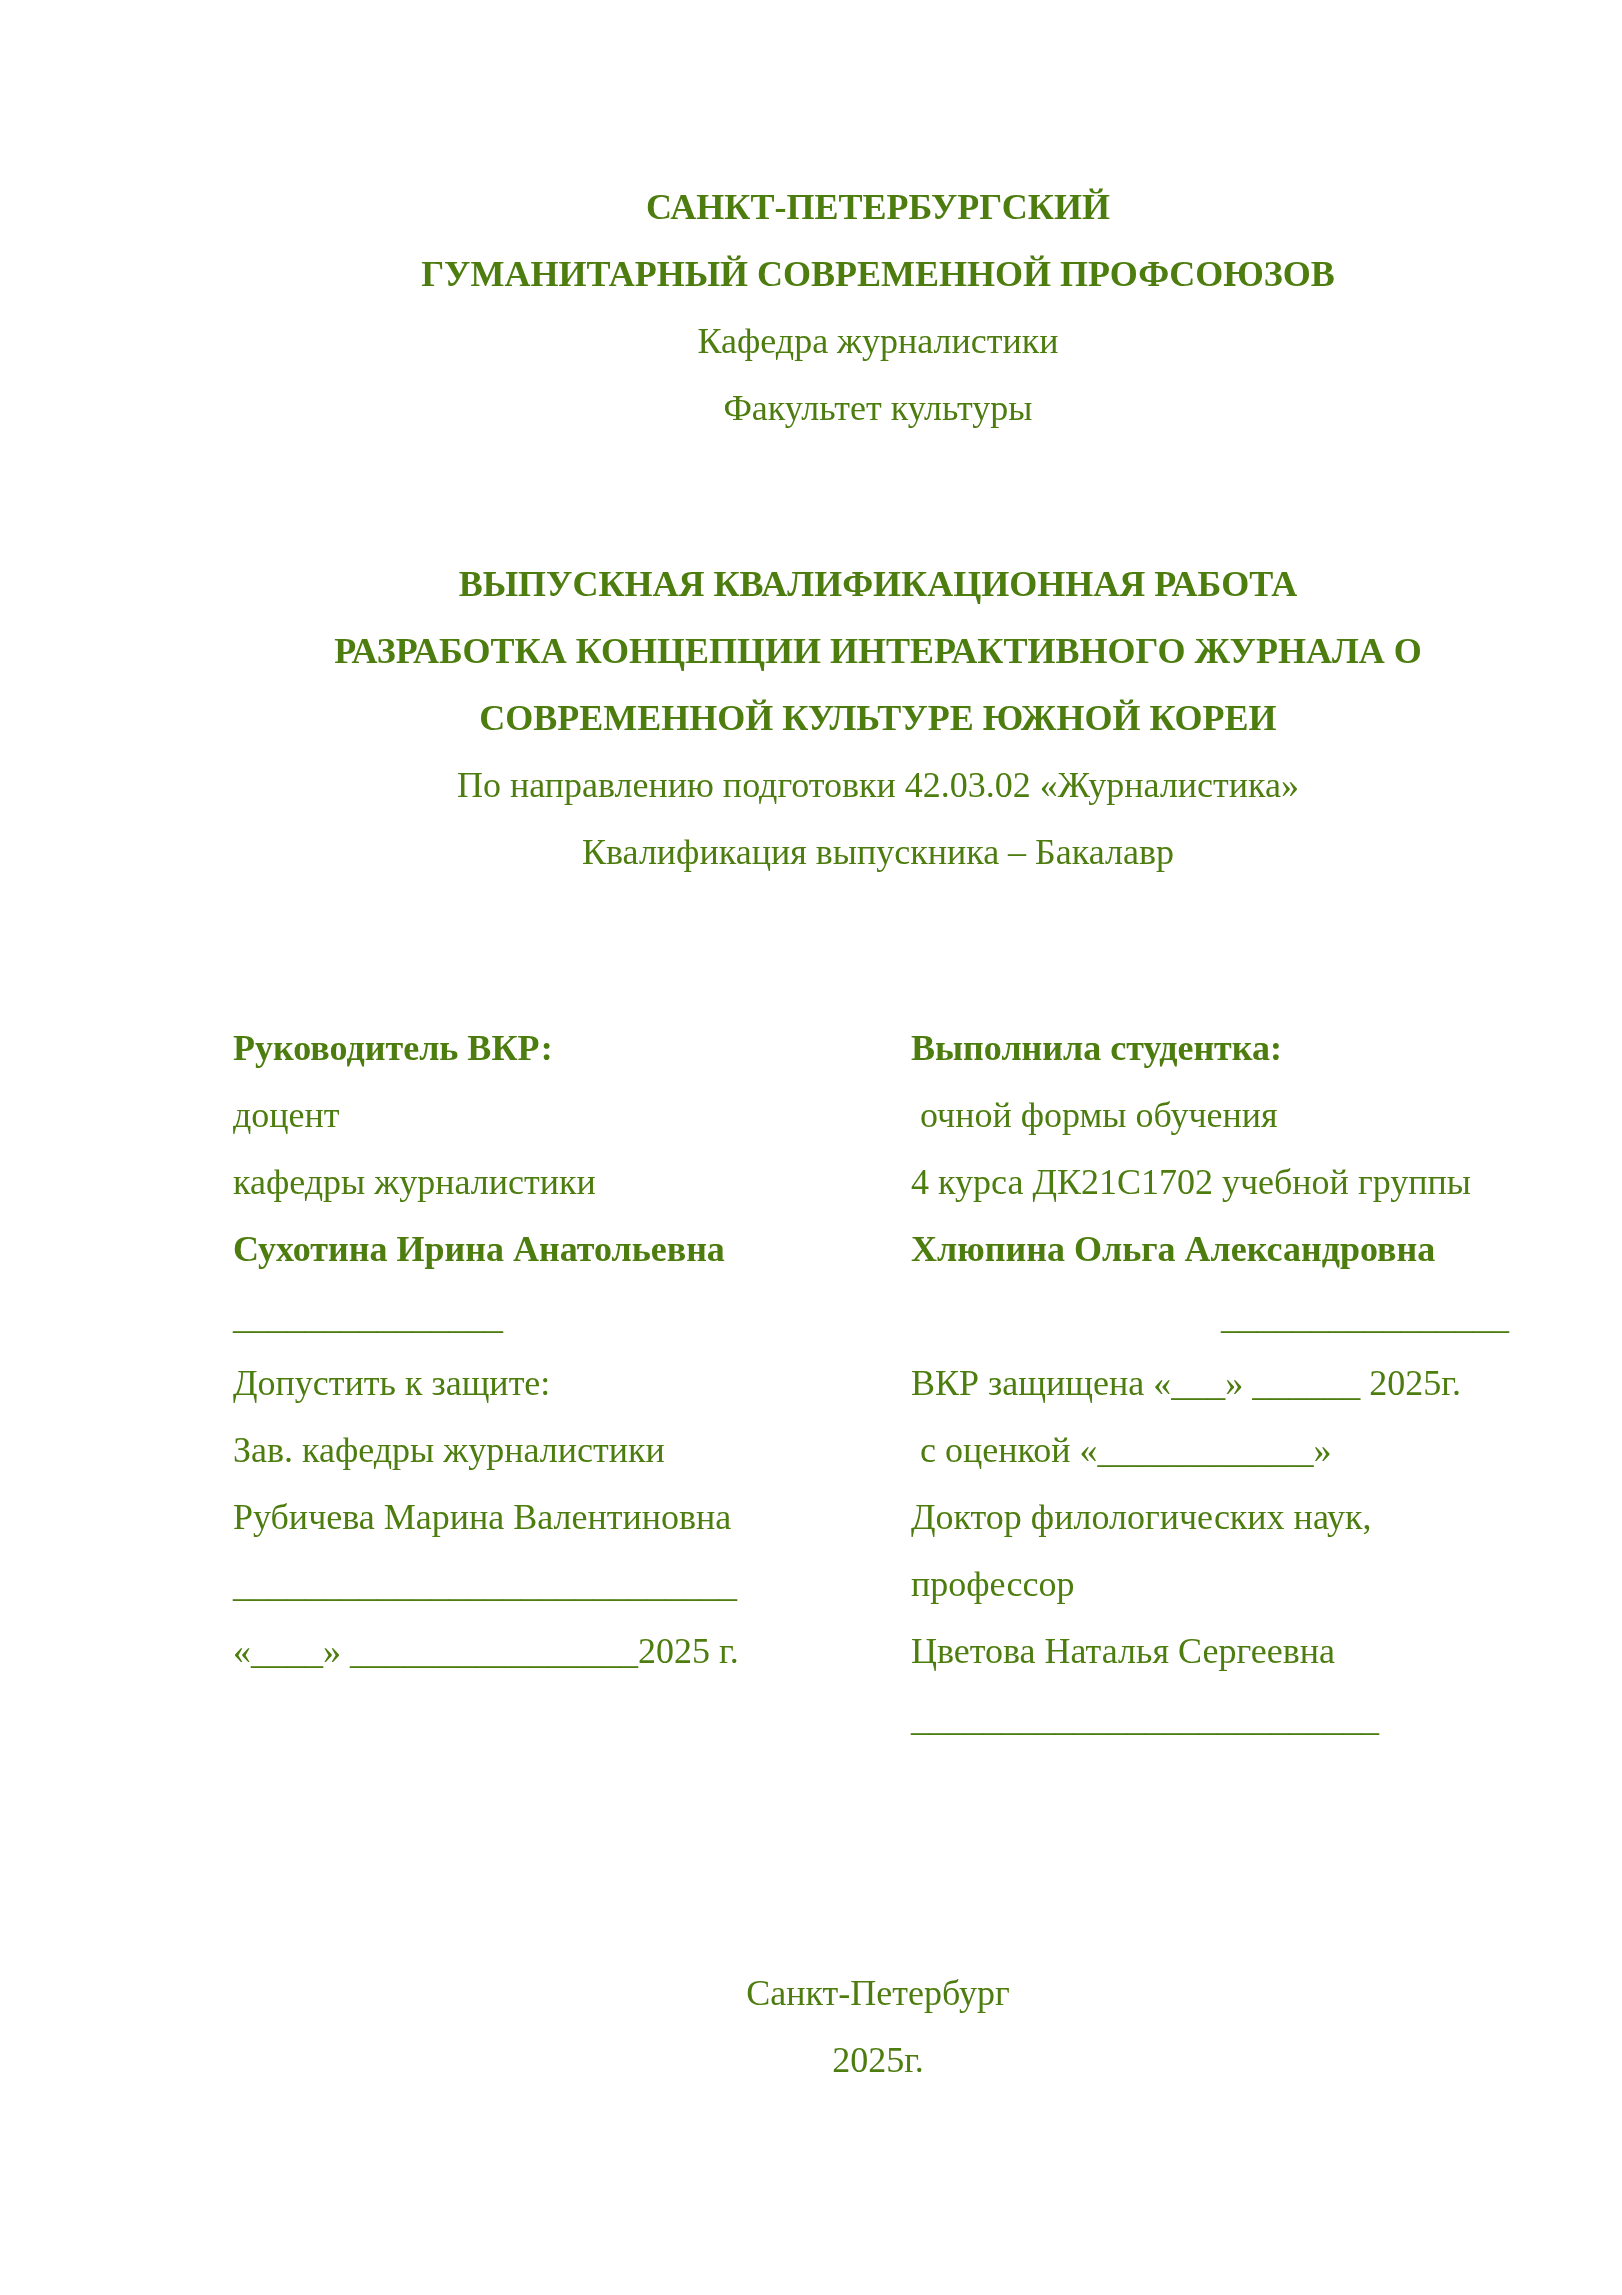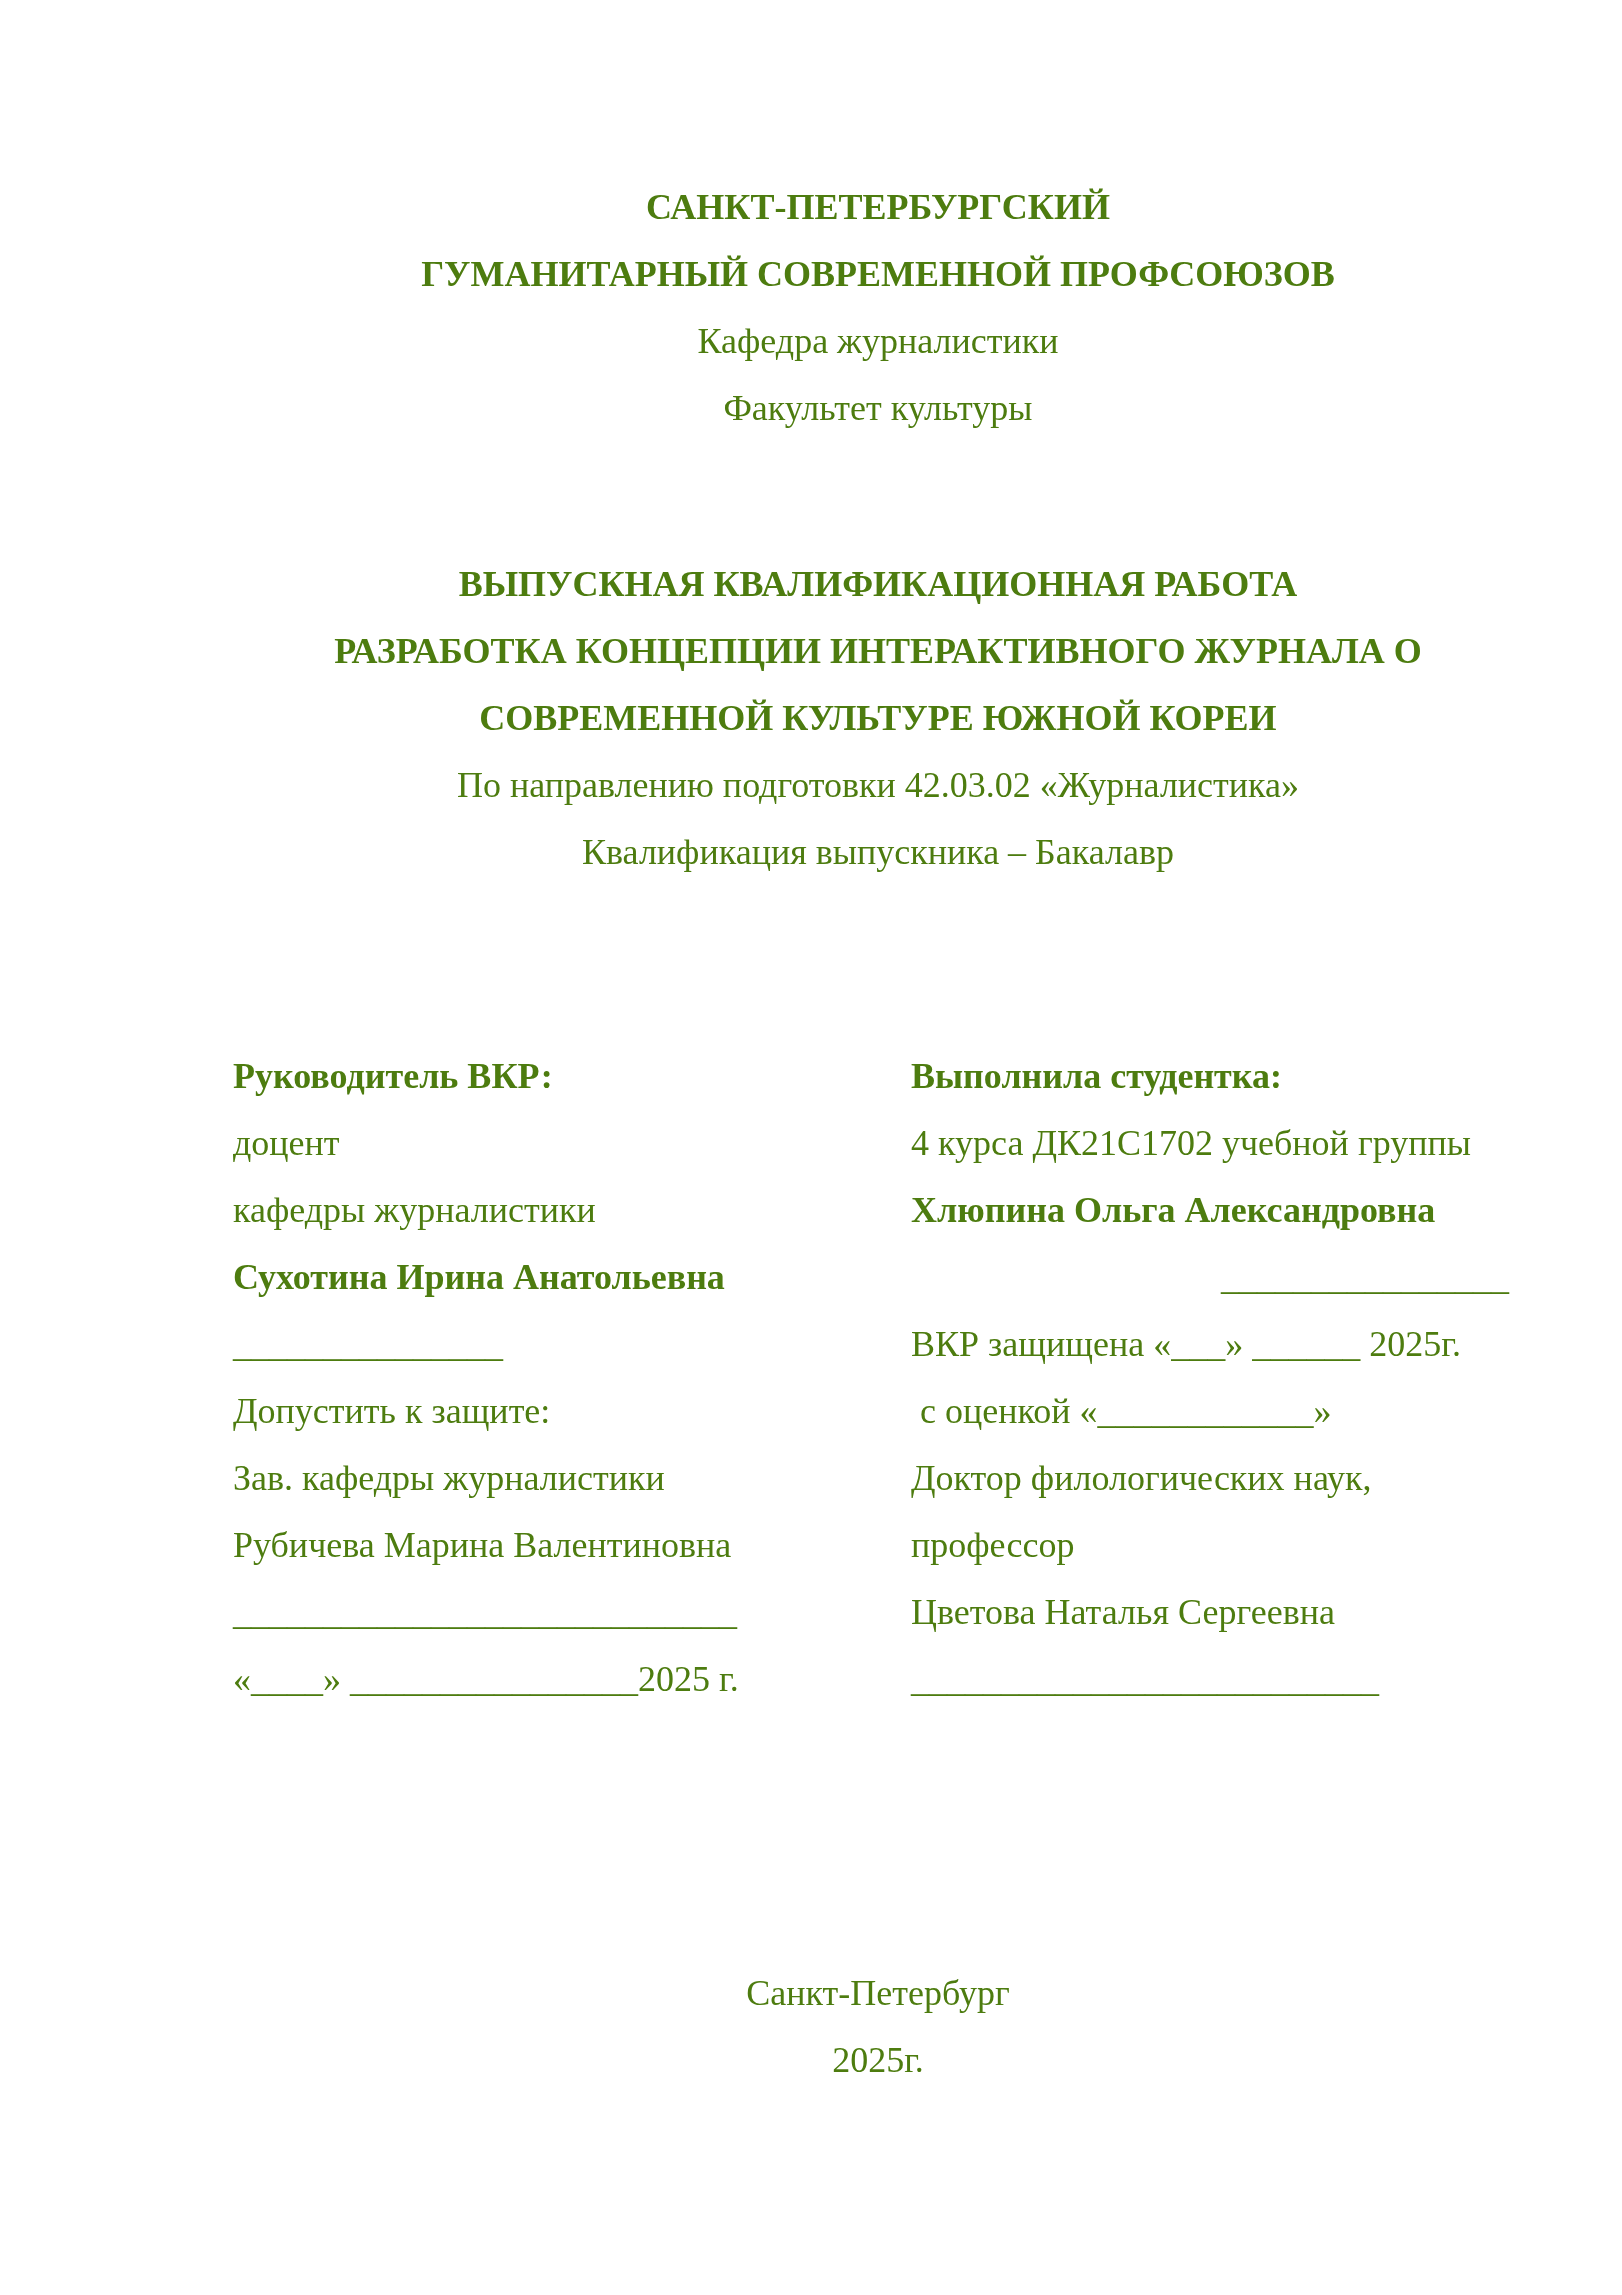--- a/index.html
+++ b/index.html
@@ -26,21 +26,21 @@
   .center-block {
     position: absolute;
     left: 233px;
     right: 100px;
     text-align: center;
   }
   .header-block { top: 174px; }
   .title-block  { top: 551px; }
   .columns-block {
     position: absolute;
-    top: 1043px;
+    top: 1015px;
     left: 233px;
     right: 100px;
     display: flex;
   }
   .col-left  { width: 678px; text-align: left; }
   .col-right { width: 612px; text-align: left; }
   .align-right { text-align: right; padding-right: 14px; font-style: italic; }
   .footer-block { top: 1960px; }
 </style>
 </head>
@@ -73,20 +73,21 @@
       <div class="line">_______________</div>
       <div class="line">Допустить к защите:</div>
       <div class="line">Зав. кафедры журналистики</div>
       <div class="line">Рубичева Марина Валентиновна</div>
       <div class="line">____________________________</div>
       <div class="line">«____» ________________2025 г.</div>
     </div>
 
     <div class="col-right">
       <div class="line bold">Выполнила студентка:</div>
+      <div class="line"> очной формы обучения</div>
       <div class="line">4 курса ДК21С1702 учебной группы</div>
       <div class="line bold">Хлюпина Ольга Александровна</div>
       <div class="line align-right">________________</div>
       <div class="line">ВКР защищена «___» ______ 2025г.</div>
       <div class="line"> с оценкой «____________»</div>
       <div class="line">Доктор филологических наук,</div>
       <div class="line">профессор</div>
       <div class="line">Цветова Наталья Сергеевна</div>
       <div class="line">__________________________</div>
     </div>

